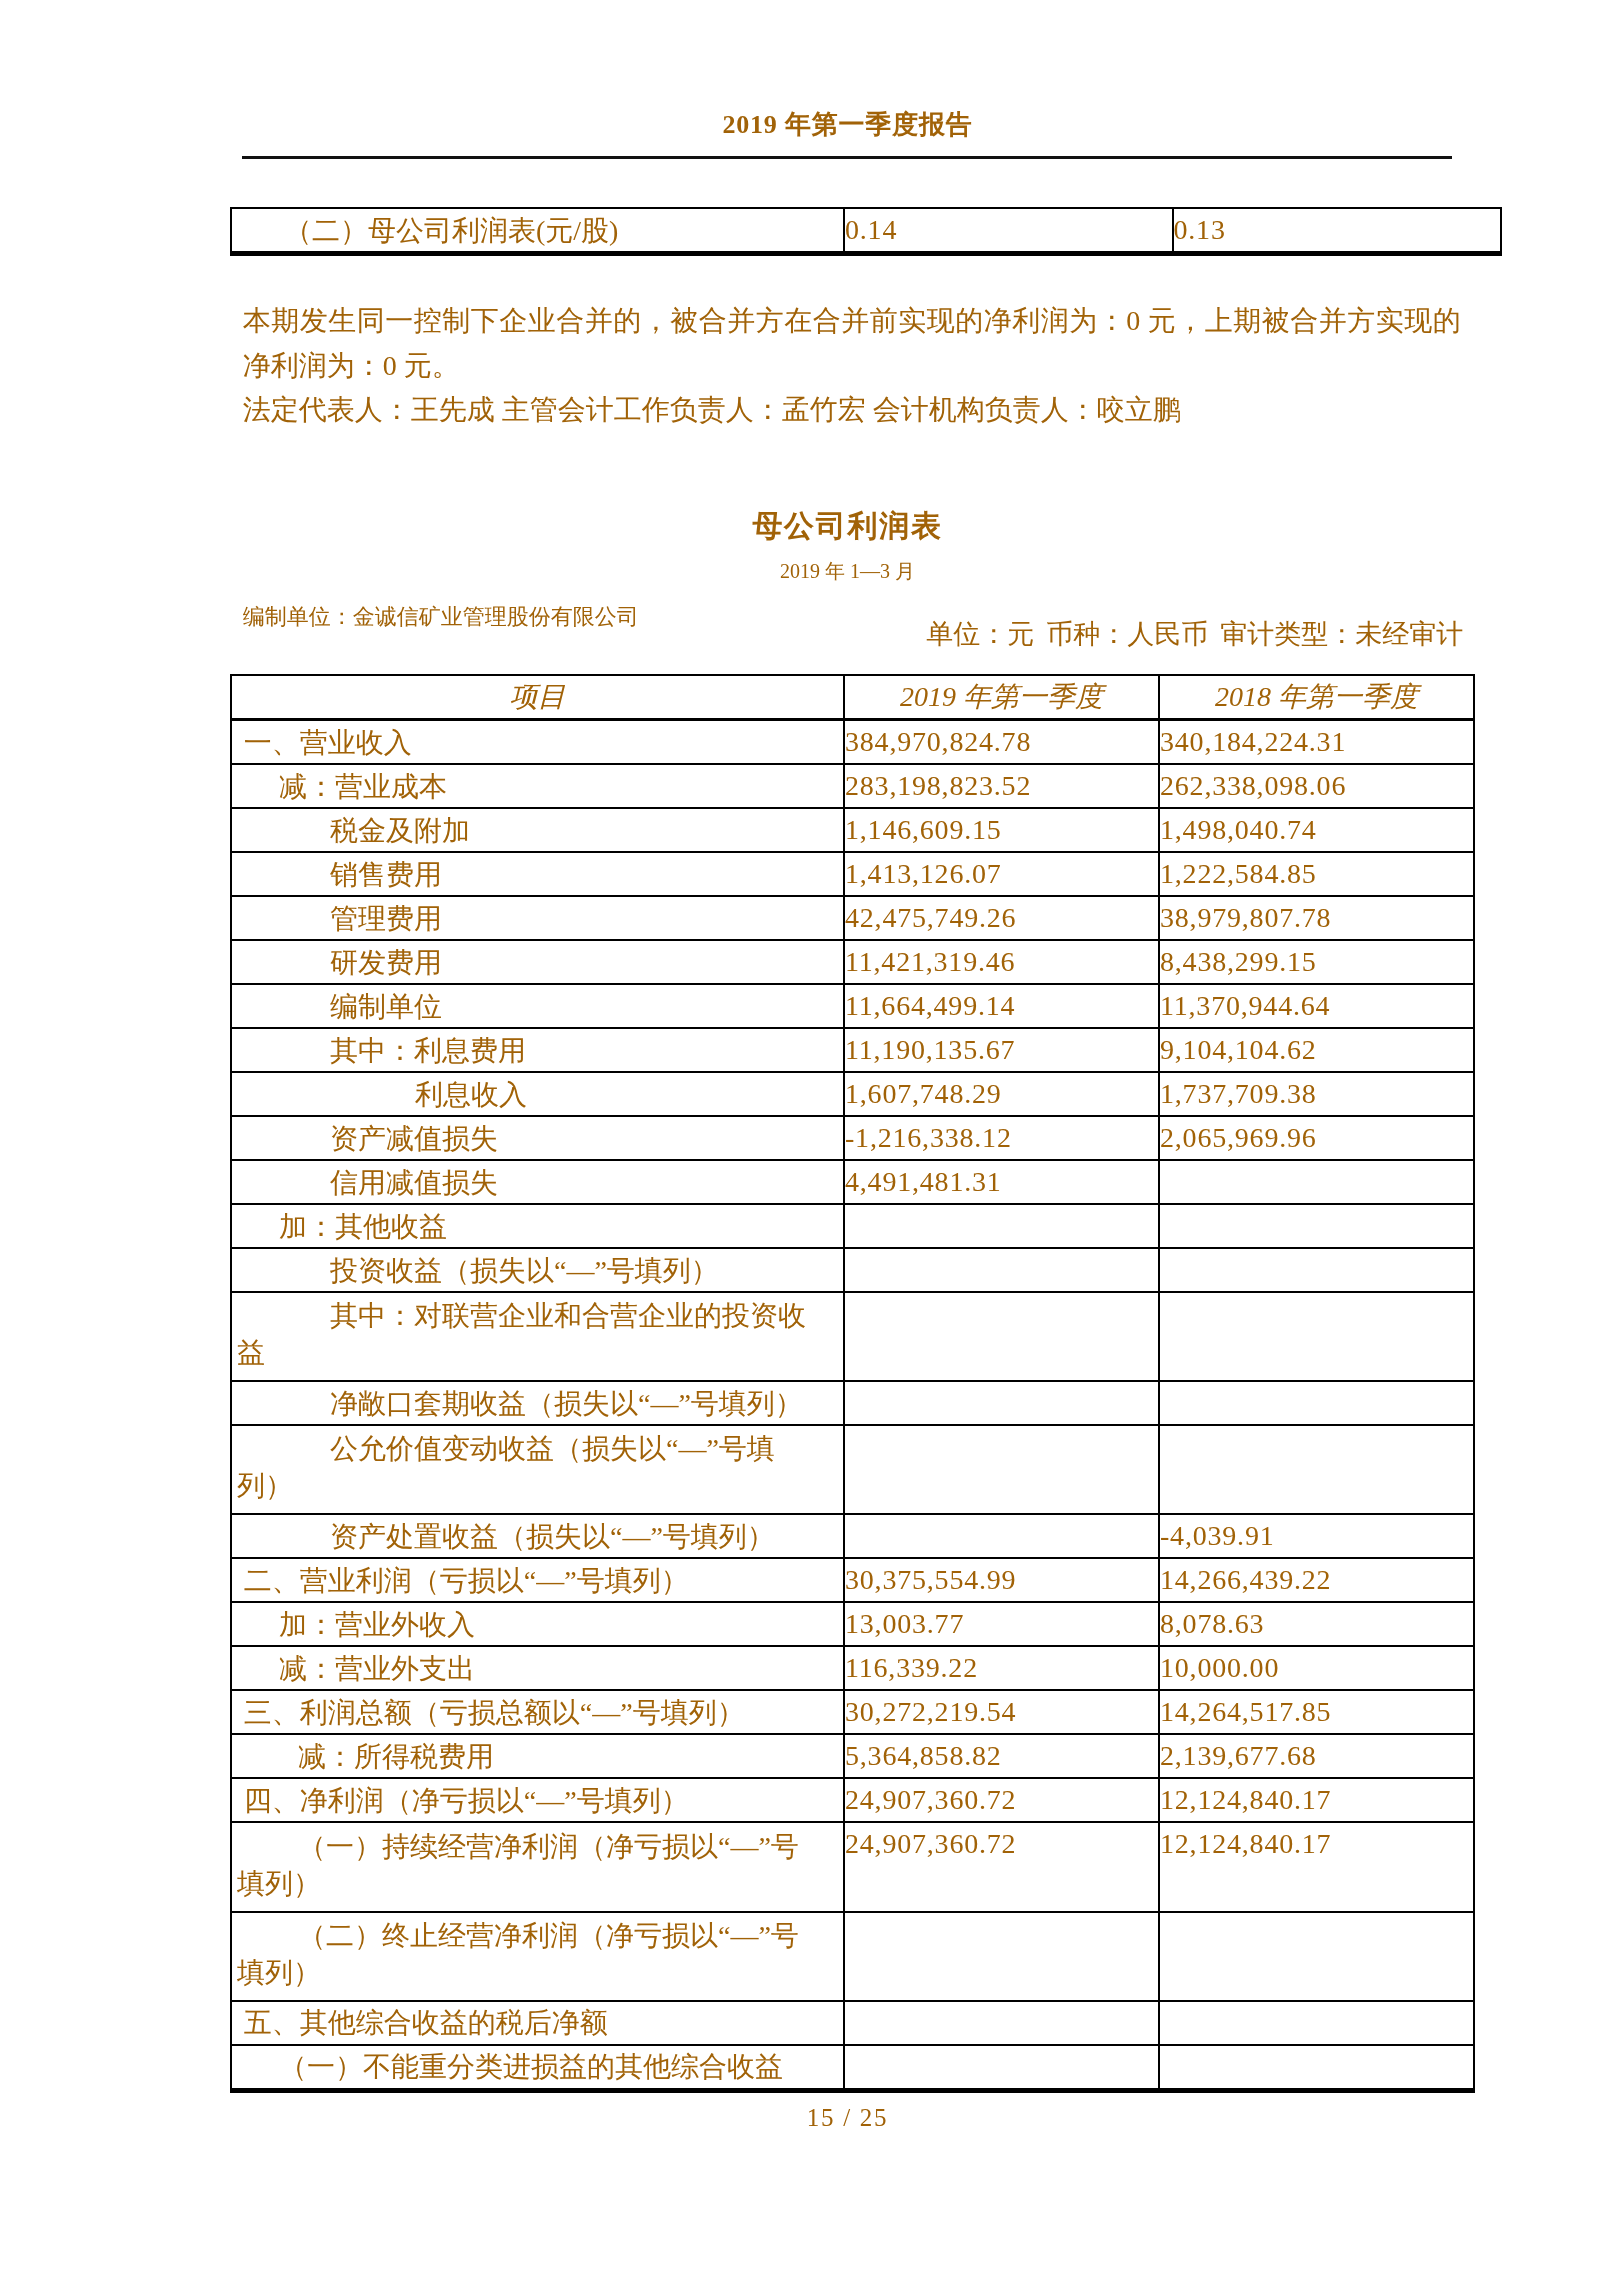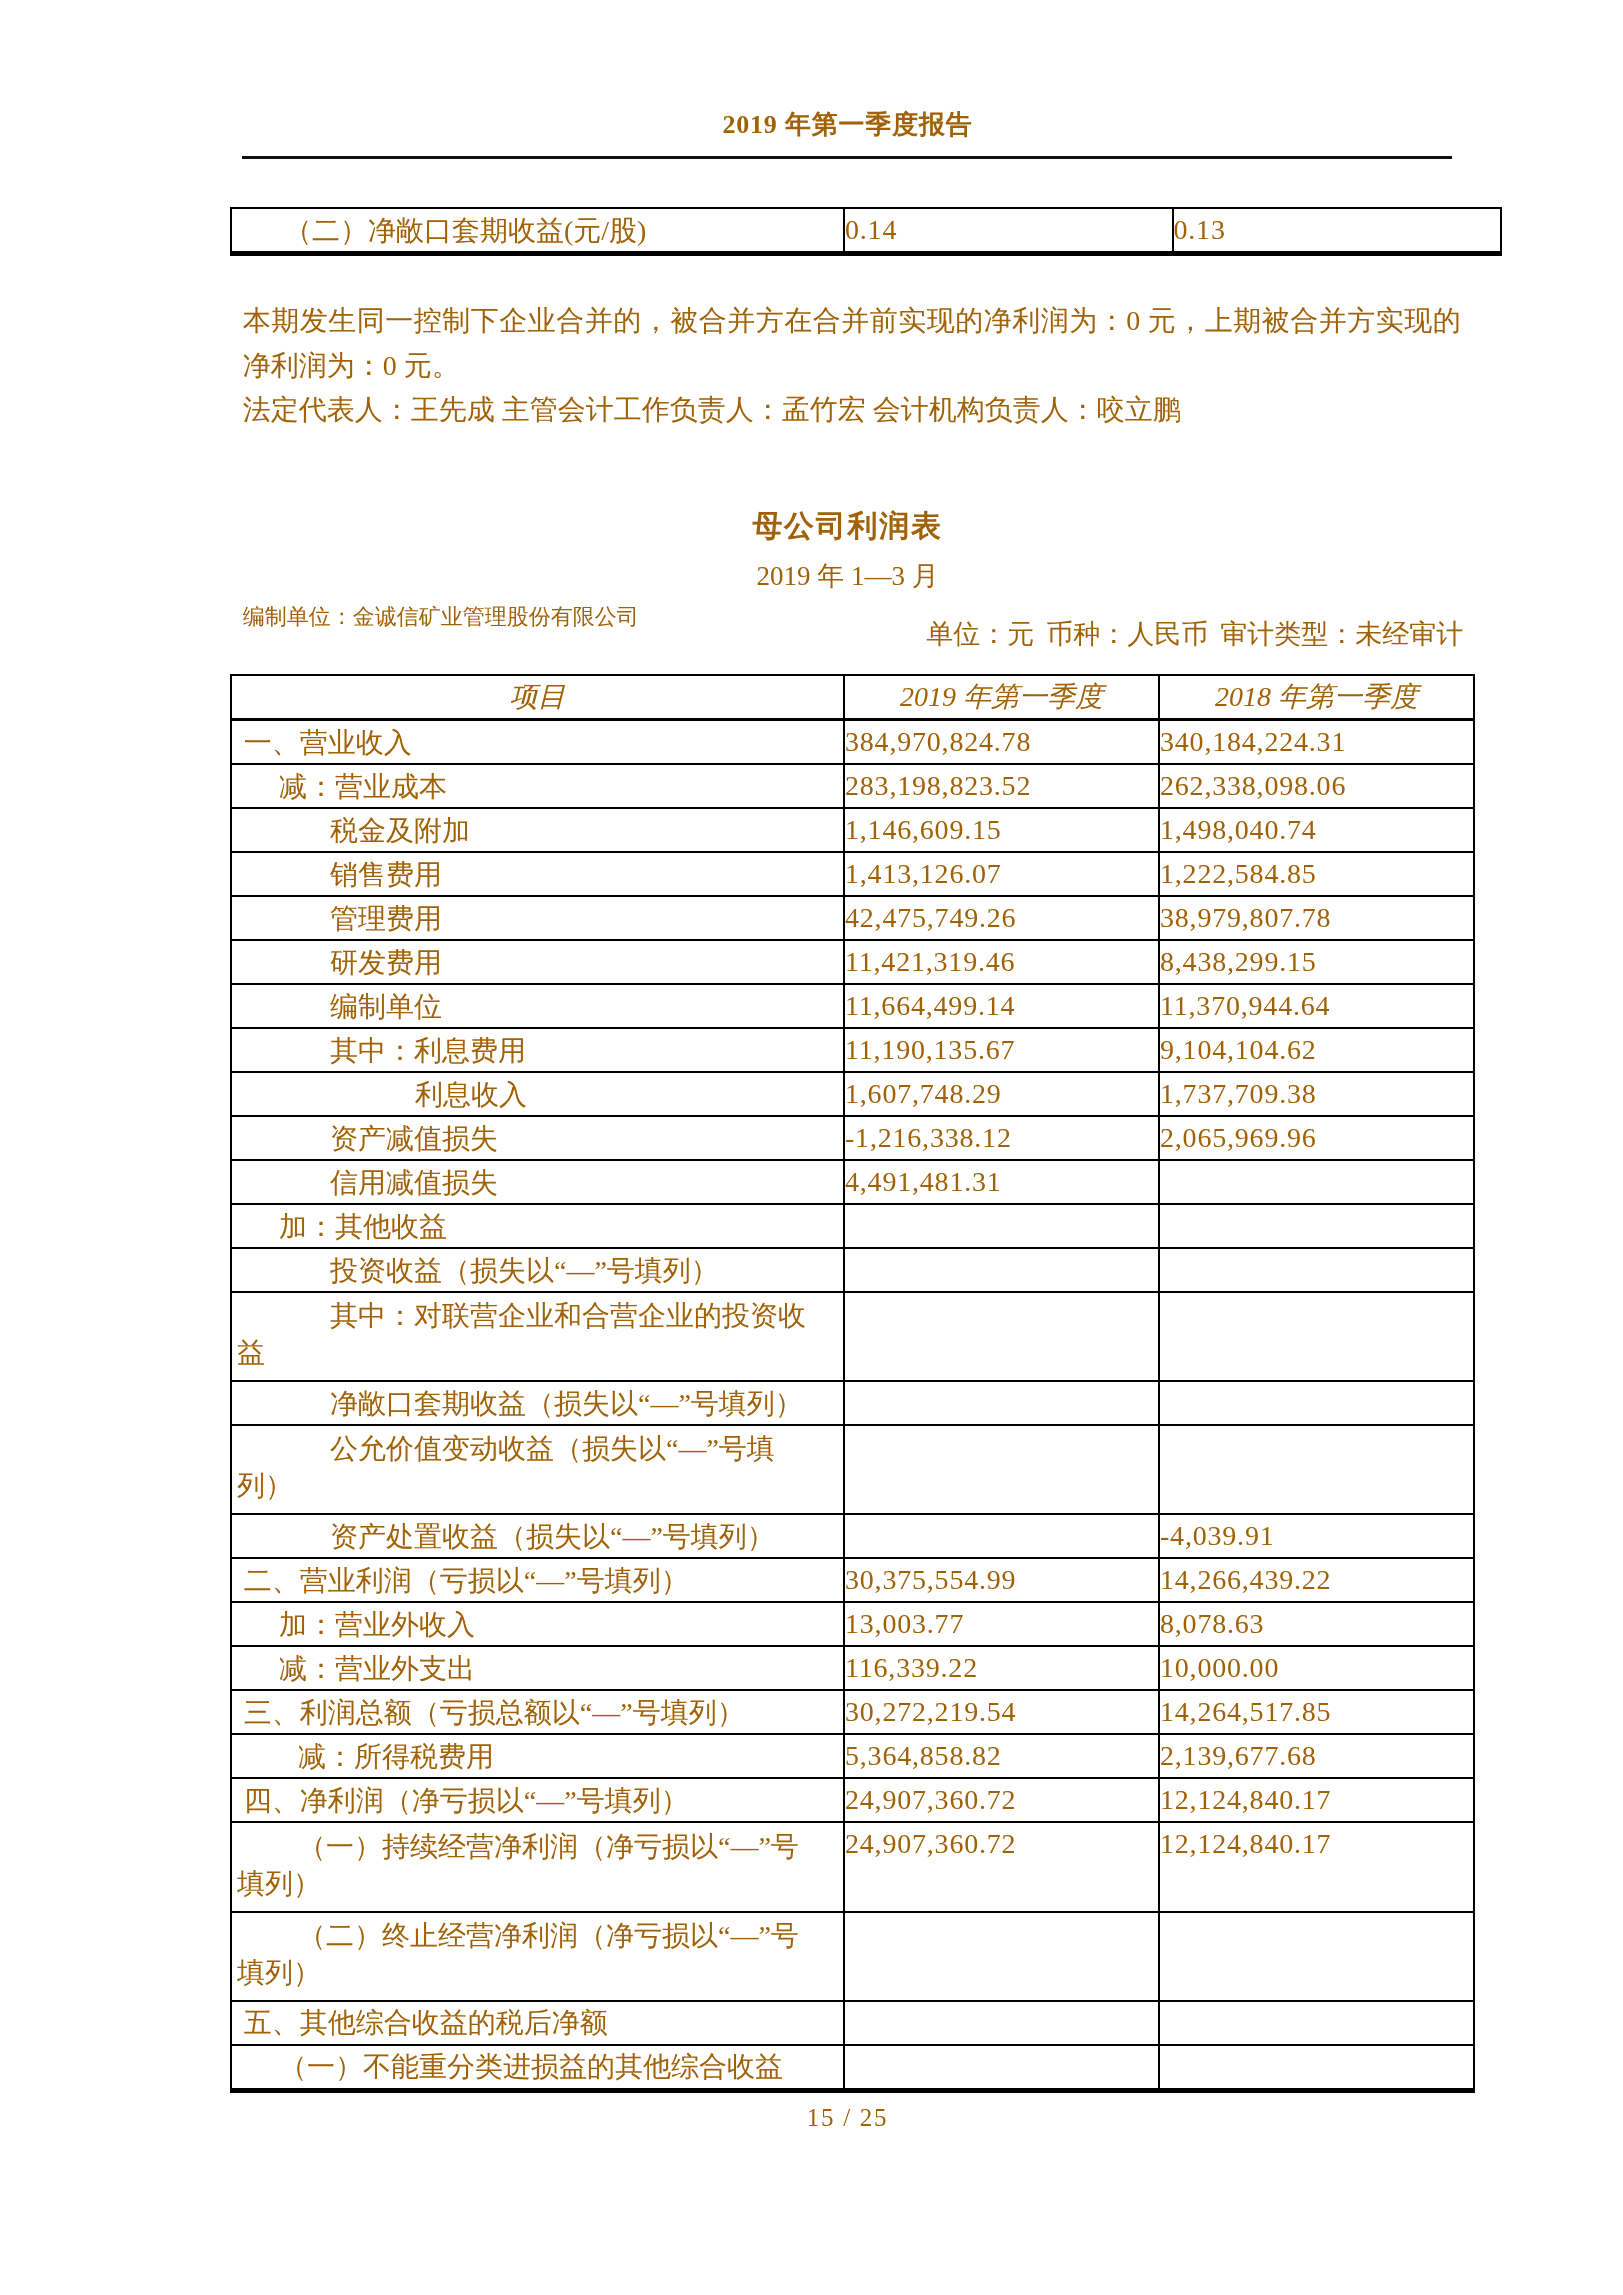--- a/index.html
+++ b/index.html
@@ -101,21 +101,21 @@
     font-size: 30px;
     font-weight: bold;
     letter-spacing: 1.7px;
   }
   .statement-period {
     position: absolute;
     top: 558px;
     left: 0;
     width: 100%;
     text-align: center;
-    font-size: 27px;
+    font-size: 20px;
   }
   .prepared-by {
     position: absolute;
     top: 602px;
     left: 12.7px;
     font-size: 22px;
   }
   .unit-line {
     position: absolute;
     top: 616px;
@@ -162,21 +162,21 @@
 <div class="page">
   <div class="content">
 
     <div class="page-header-title">2019 年第一季度报告</div>
     <div class="header-divider"></div>
 
     <table class="fin-table eps-table">
       <tbody>
         <tr>
           <td class="col-label">
-            <div class="lbl i-eps">（二）净敞口套期收益(元/股)</div>
+            <div class="lbl i-eps">（二）母公司利润表(元/股)</div>
           </td>
           <td class="col-num c-num">0.14</td>
           <td class="col-num c-num">0.13</td>
         </tr>
       </tbody>
     </table>
 
     <div class="para merger-note">本期发生同一控制下企业合并的，被合并方在合并前实现的净利润为：0 元，上期被合并方实现的净利润为：0 元。</div>
     <div class="para signatories">法定代表人：王先成 主管会计工作负责人：孟竹宏 会计机构负责人：咬立鹏</div>
 

